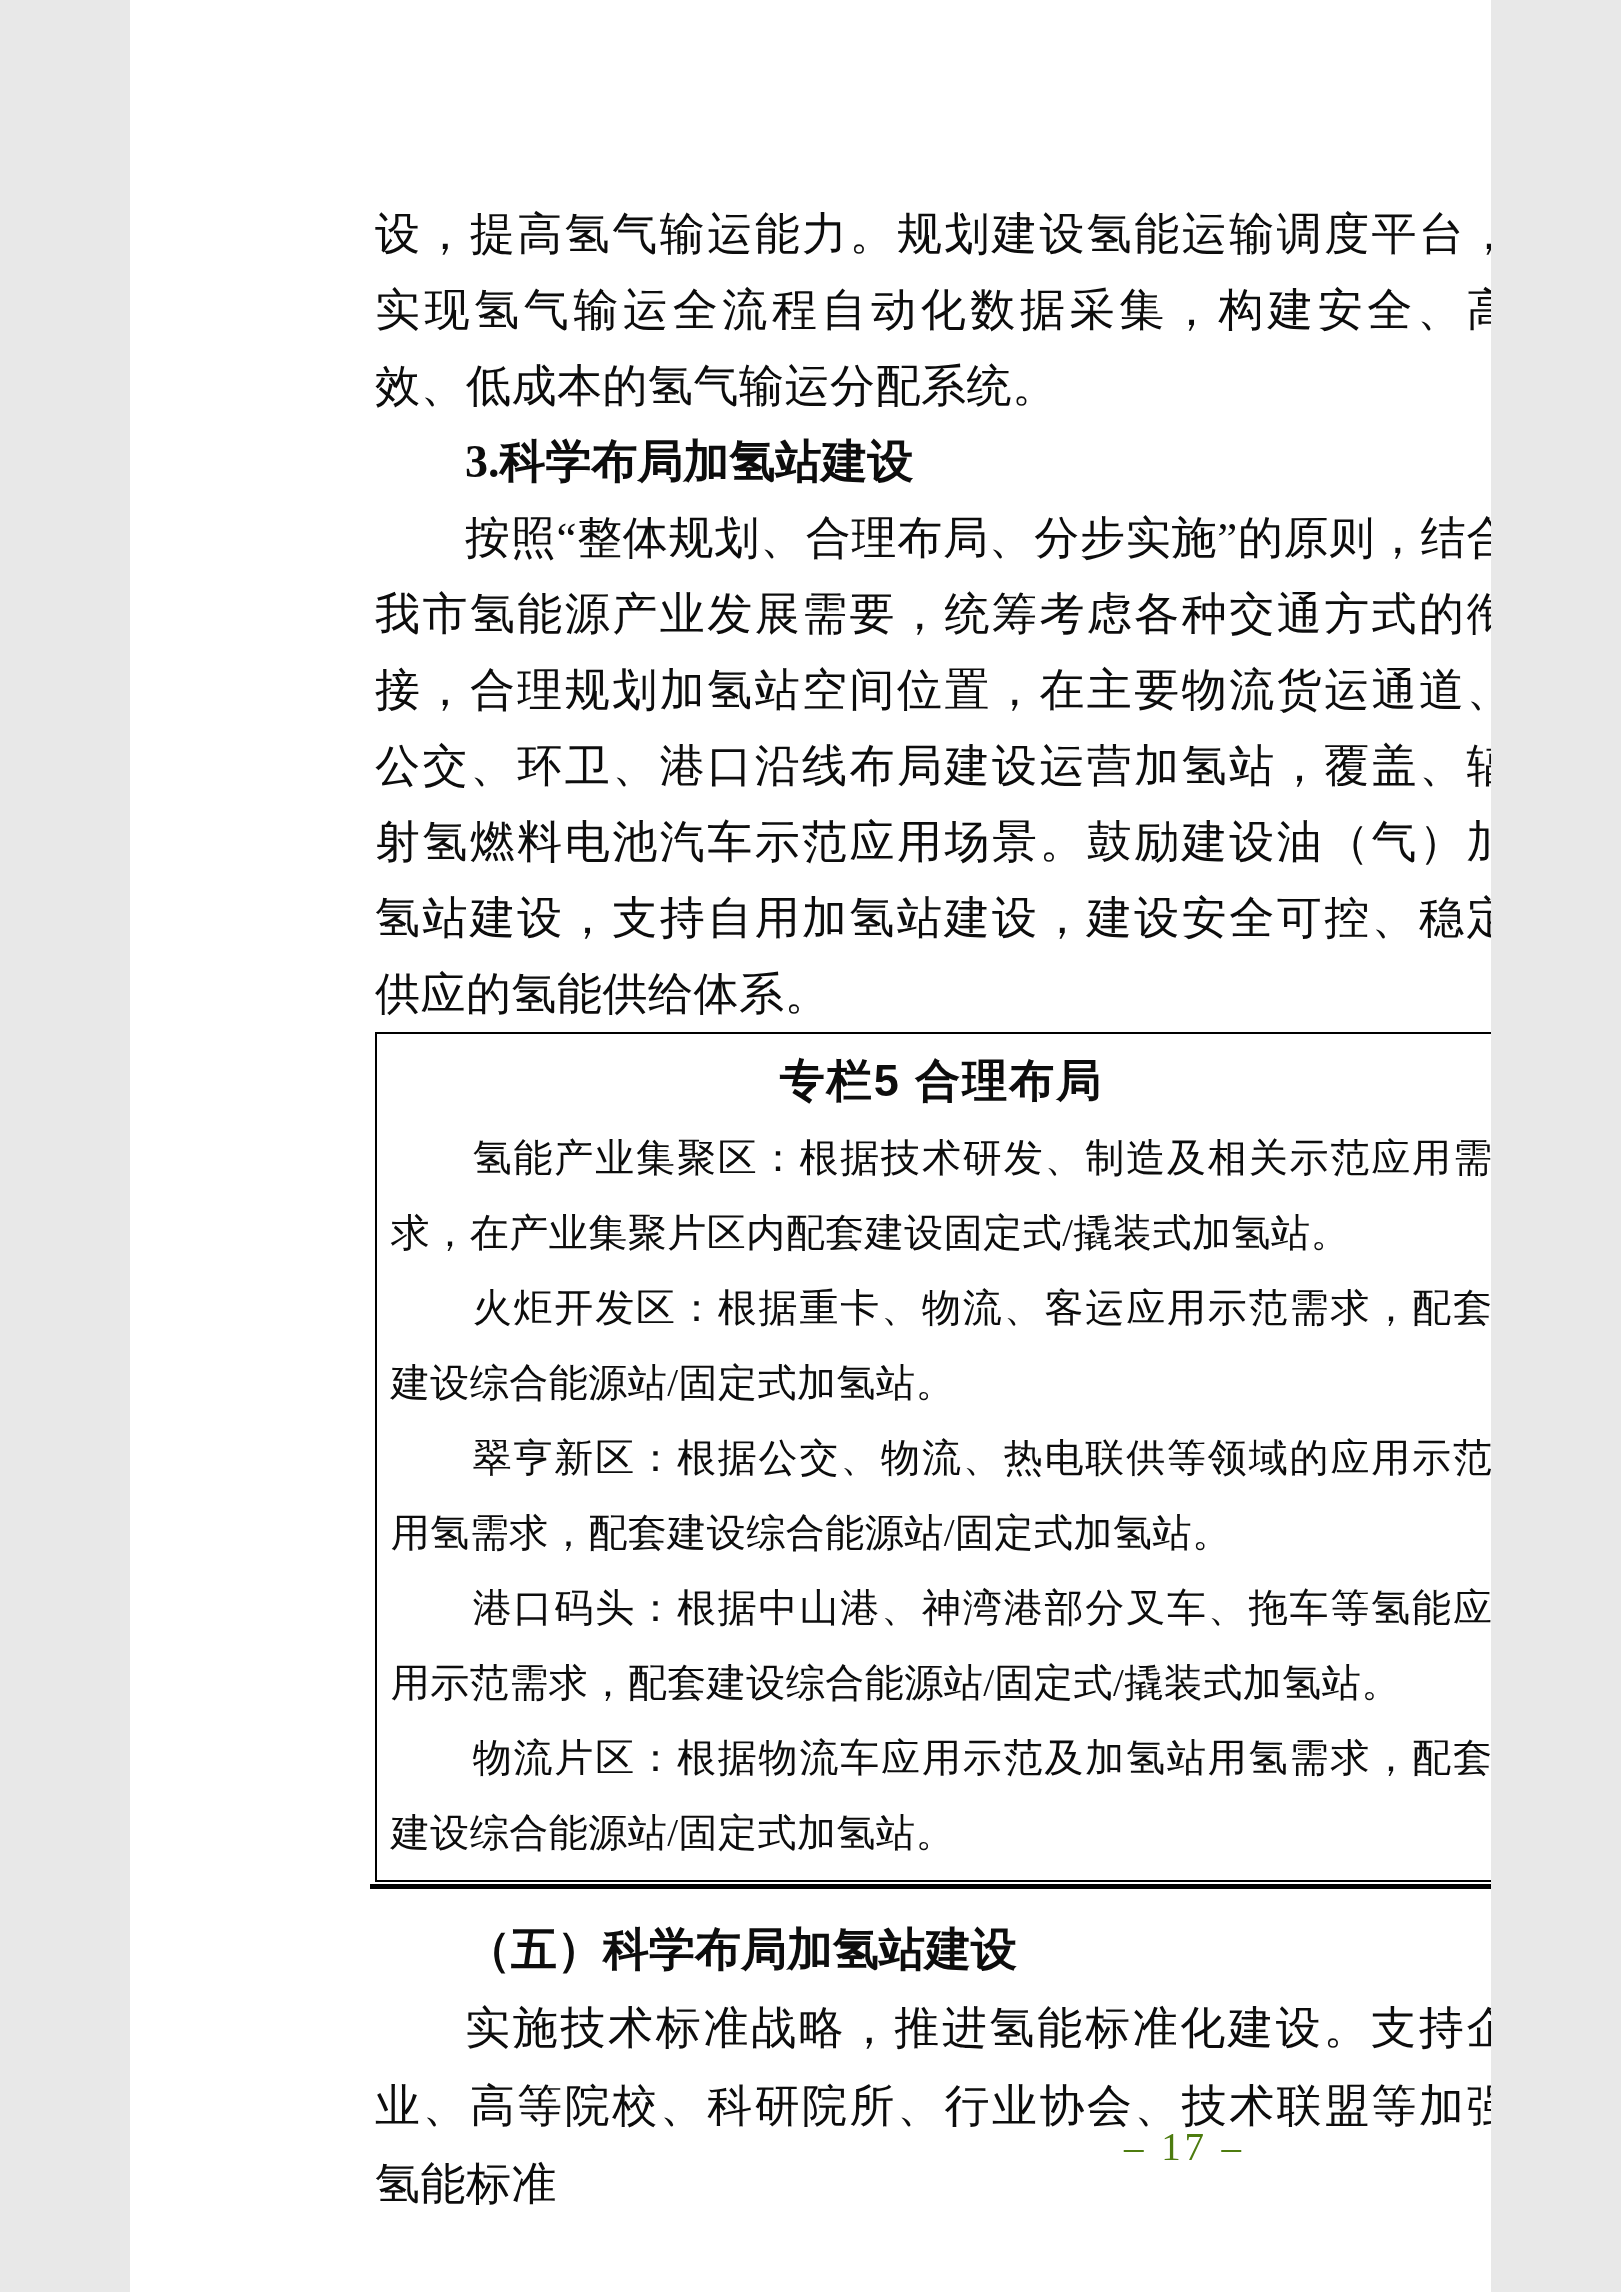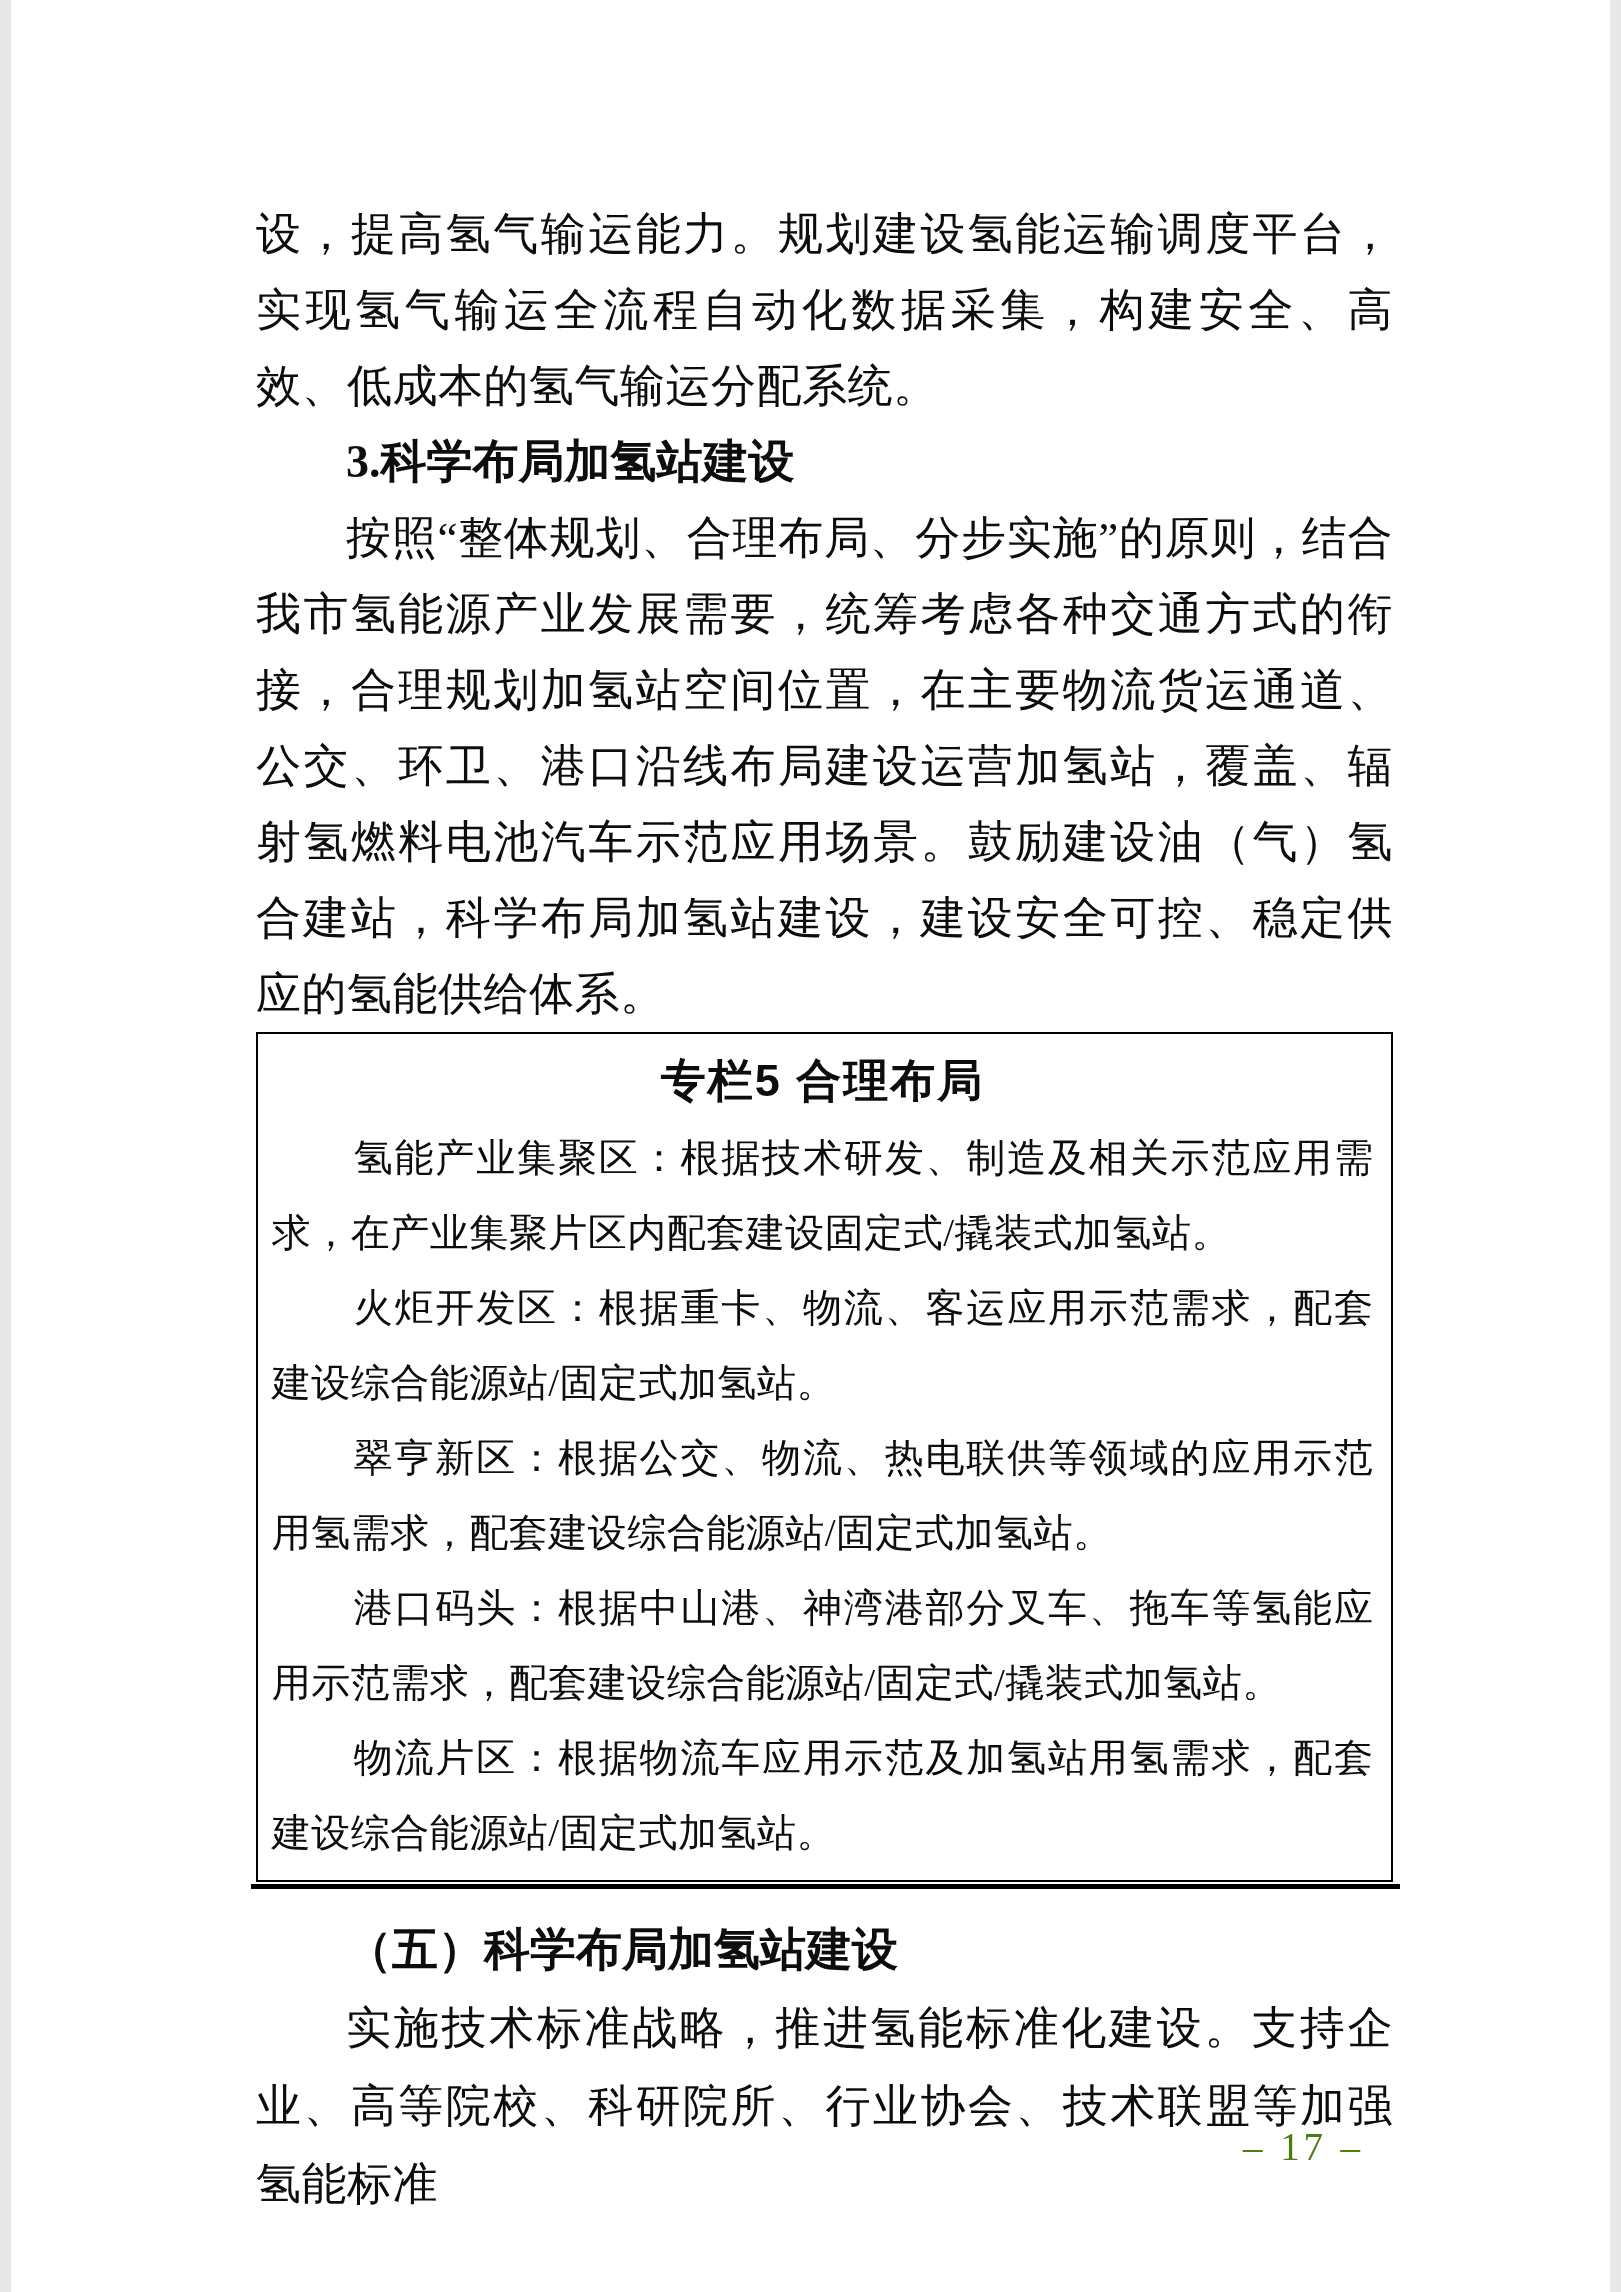--- a/index.html
+++ b/index.html
@@ -2,21 +2,21 @@
 <html><head>
 <meta charset="utf-8">
 <style>
   html, body {
     margin: 0;
     padding: 0;
     background: #e8e8e8;
   }
   .page {
     position: relative;
-    width: 1599px;
+    width: 1361px;
     height: 2293px;
     margin: 0 auto;
     background: #ffffff;
     color: #0d0d0d;
     font-family: "Liberation Serif", serif;
     overflow: hidden;
   }
   .content {
     position: absolute;
     left: 245px;
@@ -96,21 +96,21 @@
 </head>
 <body>
 
 <div class="page">
   <div class="content">
 
     <p class="body-para no-indent">设，提高氢气输运能力。规划建设氢能运输调度平台，实现氢气输运全流程自动化数据采集，构建安全、高效、低成本的氢气输运分配系统。</p>
 
     <h3 class="heading-hei">3.科学布局加氢站建设</h3>
 
-    <p class="body-para indent-2em">按照“整体规划、合理布局、分步实施”的原则，结合我市氢能源产业发展需要，统筹考虑各种交通方式的衔接，合理规划加氢站空间位置，在主要物流货运通道、公交、环卫、港口沿线布局建设运营加氢站，覆盖、辐射氢燃料电池汽车示范应用场景。鼓励建设油（气）氢合建站，科学布局加氢站建设，建设安全可控、稳定供应的氢能供给体系。</p>
+    <p class="body-para indent-2em">按照“整体规划、合理布局、分步实施”的原则，结合我市氢能源产业发展需要，统筹考虑各种交通方式的衔接，合理规划加氢站空间位置，在主要物流货运通道、公交、环卫、港口沿线布局建设运营加氢站，覆盖、辐射氢燃料电池汽车示范应用场景。鼓励建设油（气）加氢站建设，支持自用加氢站建设，建设安全可控、稳定供应的氢能供给体系。</p>
 
     <div class="callout-box">
       <div class="callout-title">专栏5 合理布局</div>
       <p class="callout-para">氢能产业集聚区：根据技术研发、制造及相关示范应用需求，在产业集聚片区内配套建设固定式/撬装式加氢站。</p>
       <p class="callout-para">火炬开发区：根据重卡、物流、客运应用示范需求，配套建设综合能源站/固定式加氢站。</p>
       <p class="callout-para">翠亨新区：根据公交、物流、热电联供等领域的应用示范用氢需求，配套建设综合能源站/固定式加氢站。</p>
       <p class="callout-para">港口码头：根据中山港、神湾港部分叉车、拖车等氢能应用示范需求，配套建设综合能源站/固定式/撬装式加氢站。</p>
       <p class="callout-para">物流片区：根据物流车应用示范及加氢站用氢需求，配套建设综合能源站/固定式加氢站。</p>
     </div>
 

